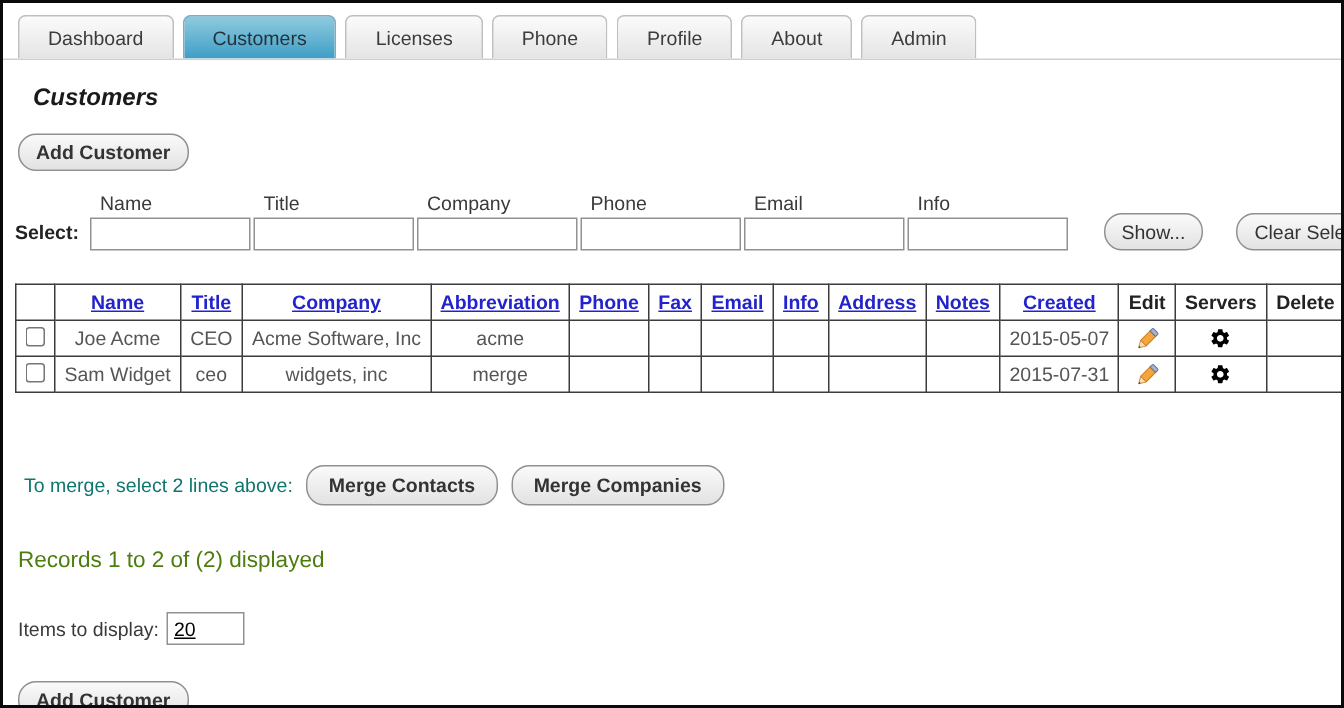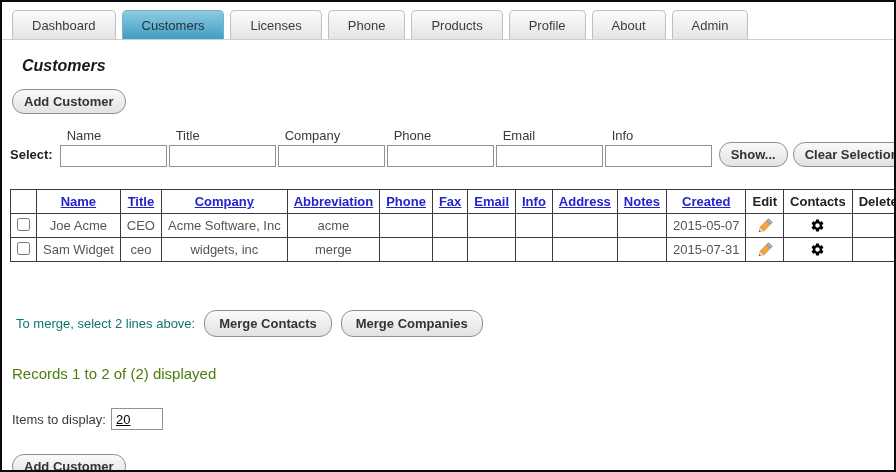--- a/index.html
+++ b/index.html
@@ -77,21 +77,21 @@
     color: #222;
   }
   .ffield { display: flex; flex-direction: column; margin-right: 2px; }
   .ffield .flabel { padding-left: 7px; margin-bottom: 2px; color: #3a3a3a; }
   .ffield input {
     width: 107px; height: 22px;
     border: 1px solid #919191;
     font-family: inherit; font-size: 13px;
     padding: 0 4px;
   }
-  .filter .btn { margin-left: 5px; white-space: nowrap; font-weight: bold; }
+  .filter .btn { margin-left: 22px; white-space: nowrap; }
 
   
   table.customers {
     margin: 22px 0 0 8px;
     border-collapse: collapse;
     font-size: 13px;
   }
   table.customers th, table.customers td {
     border: 1px solid #3c3c3c;
     padding: 3px 6px;
@@ -129,21 +129,20 @@
 <body>
 
 <div class="page">
 
   
   <div class="tabbar">
     <div class="tab">Dashboard</div>
     <div class="tab active">Customers</div>
     <div class="tab">Licenses</div>
     <div class="tab">Phone</div>
-    <div class="tab">Products</div>
     <div class="tab">Profile</div>
     <div class="tab">About</div>
     <div class="tab">Admin</div>
   </div>
 
   
   <h1 class="page-title">Customers</h1>
 
   
   <button class="btn bold top-add">Add Customer</button>
@@ -189,21 +188,21 @@
         <th><a>Company</a></th>
         <th><a>Abbreviation</a></th>
         <th><a>Phone</a></th>
         <th><a>Fax</a></th>
         <th><a>Email</a></th>
         <th><a>Info</a></th>
         <th><a>Address</a></th>
         <th><a>Notes</a></th>
         <th><a>Created</a></th>
         <th>Edit</th>
-        <th>Contacts</th>
+        <th>Servers</th>
         <th>Delete</th>
       </tr>
     </thead>
     <tbody>
       <tr>
         <td class="cbcell"><input type="checkbox" style=""></td>
         <td>Joe Acme</td>
         <td>CEO</td>
         <td>Acme Software, Inc</td>
         <td>acme</td>

